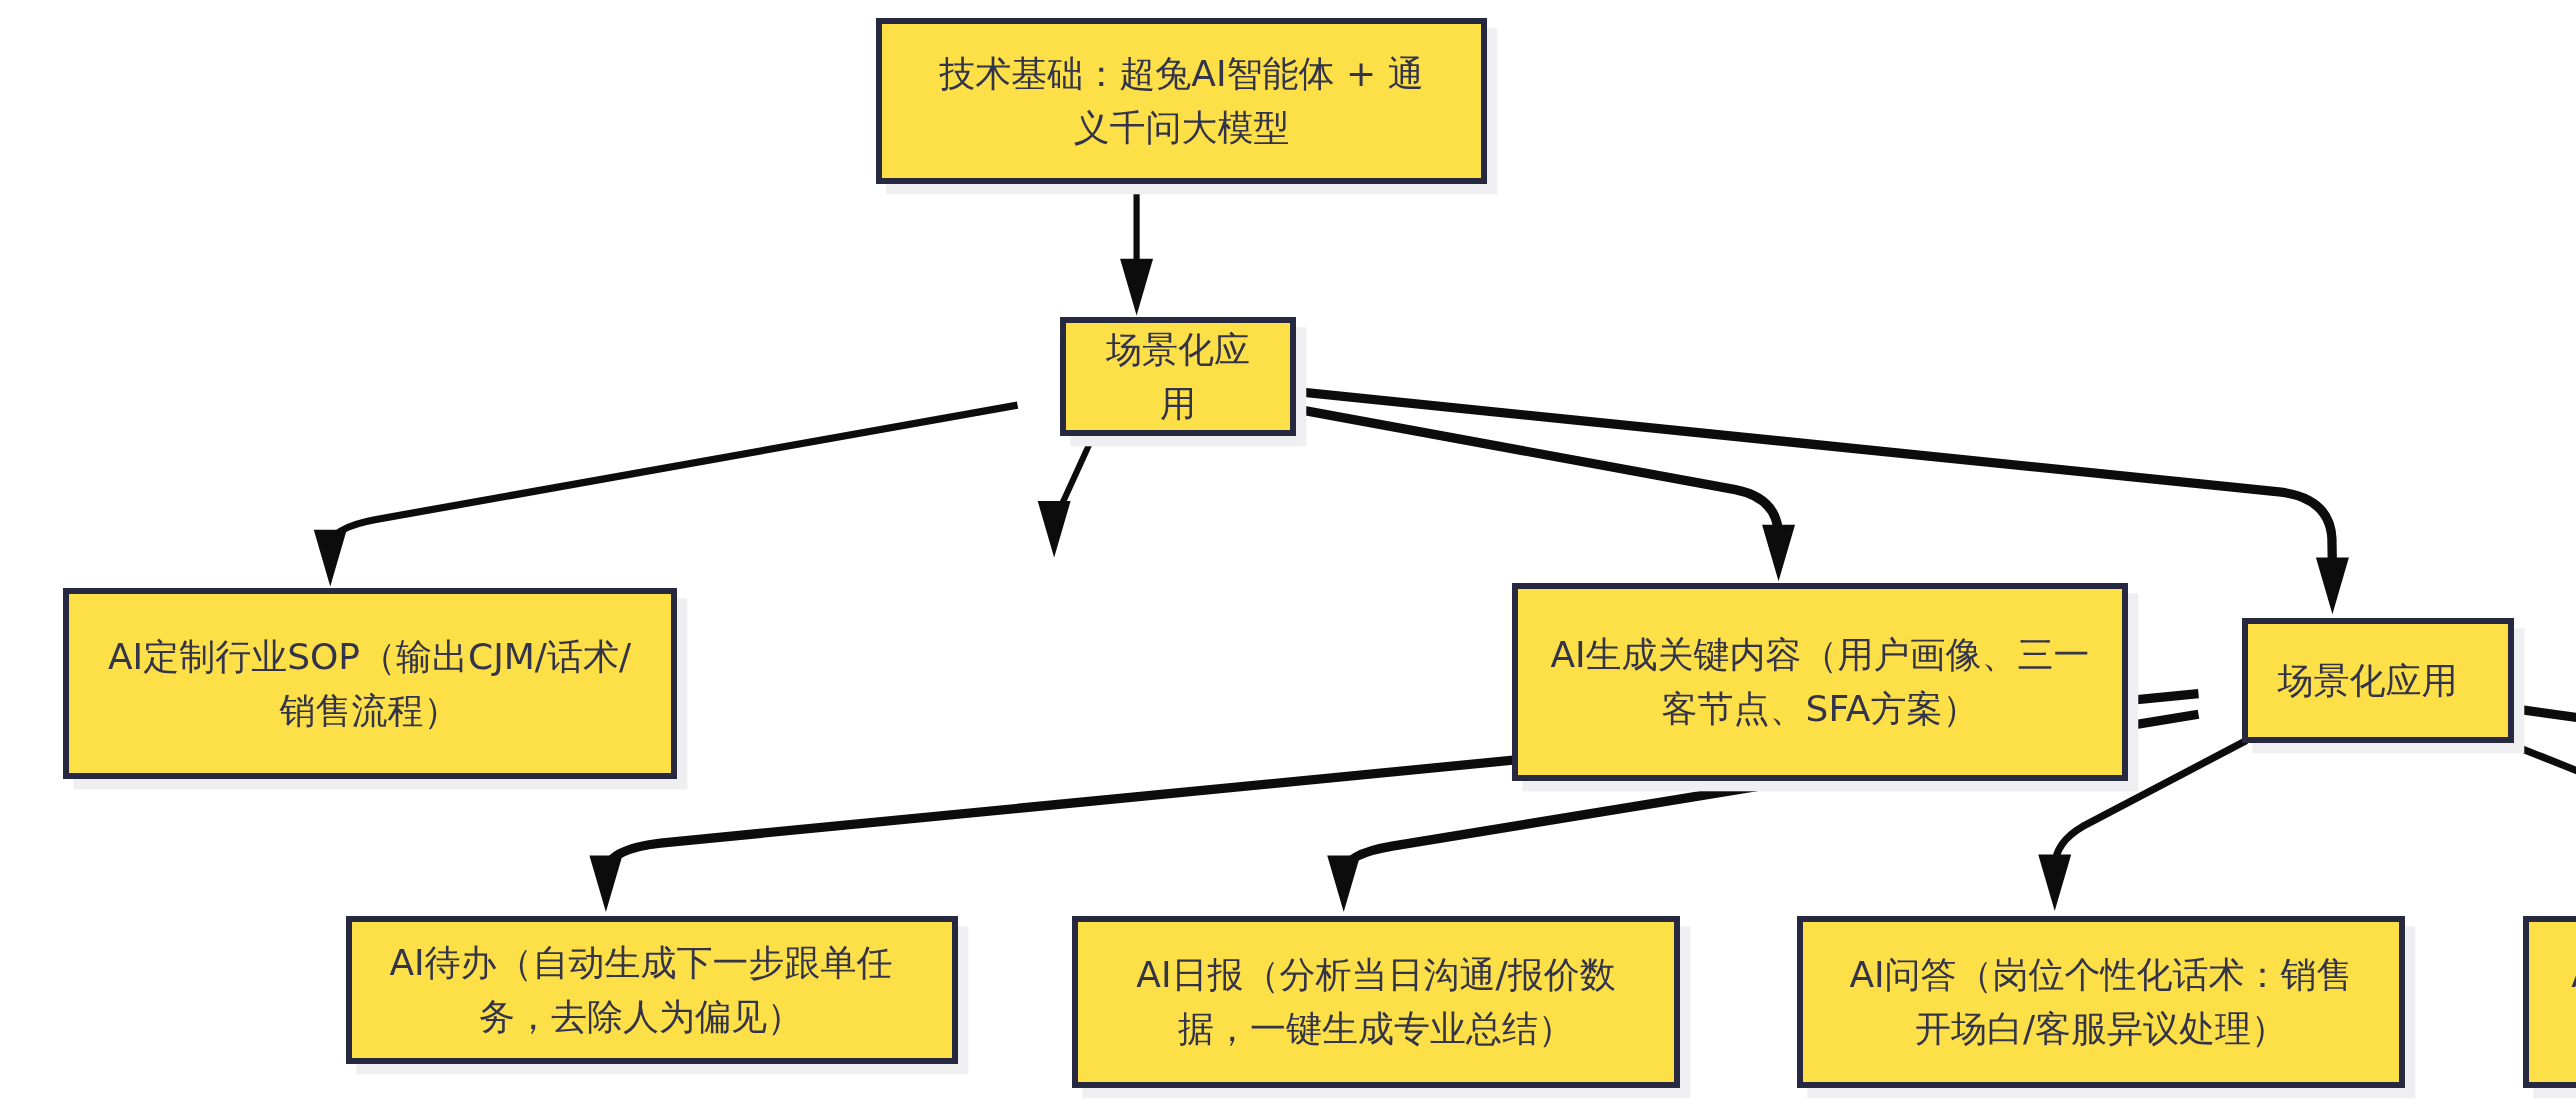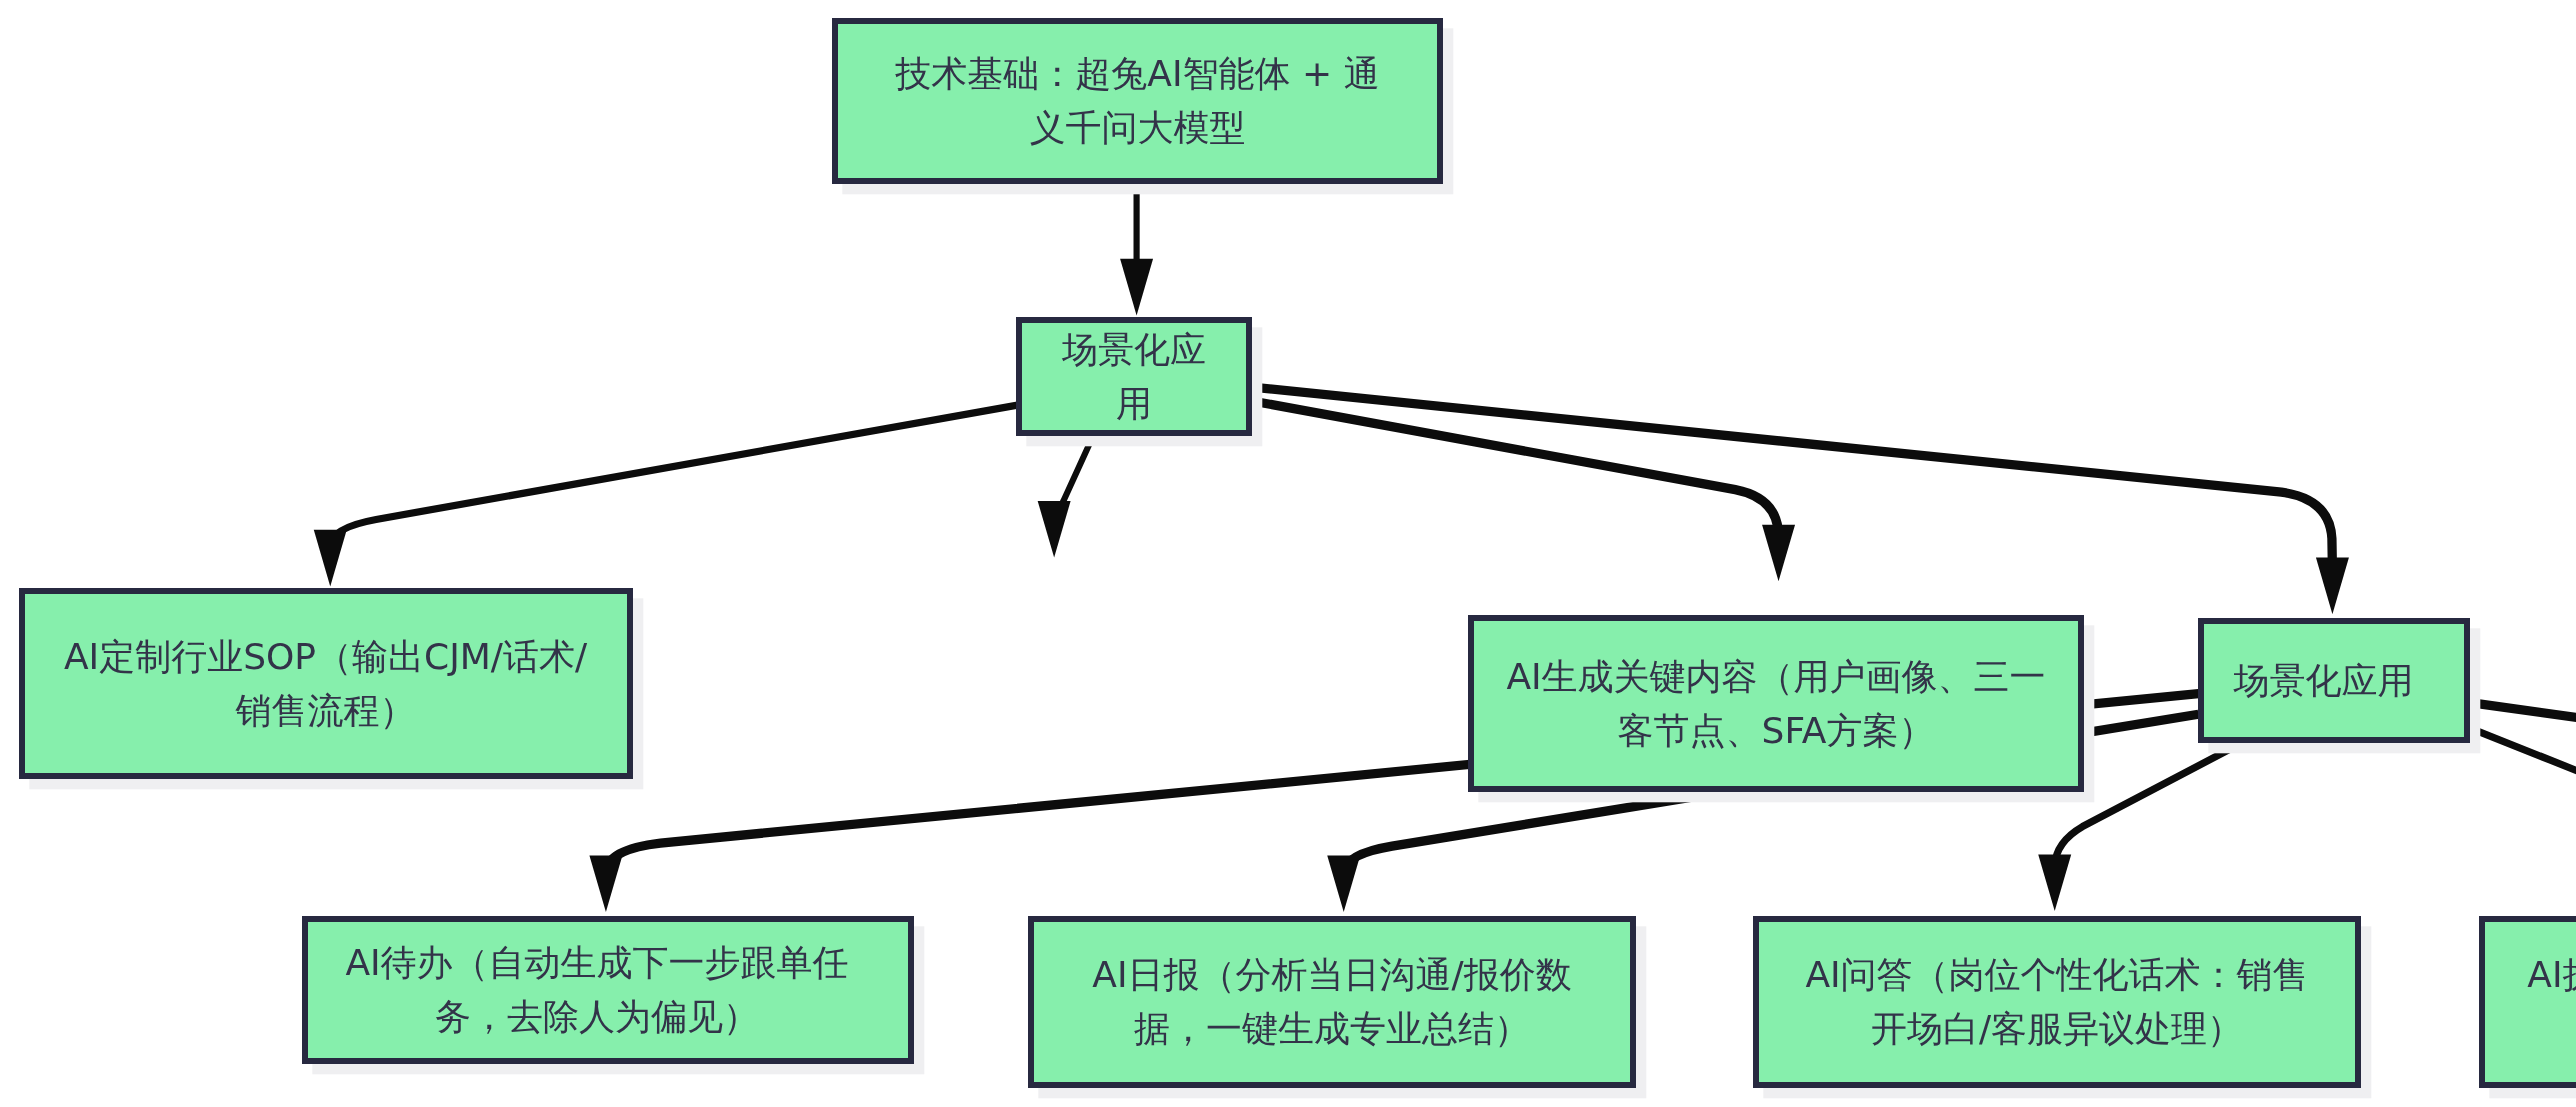--- a/index.html
+++ b/index.html
@@ -11,34 +11,35 @@
     font-family:"DejaVu Sans","Liberation Sans",sans-serif;
   }
   .edges{position:absolute;left:0;top:0;width:3824px;height:1108px;}
   .edges path{fill:none;stroke:#0c0c0c;stroke-linejoin:round;stroke-linecap:butt;}
   .edges polygon{fill:#0c0c0c;stroke:none;}
   .node{
     position:absolute;
     box-sizing:border-box;
     display:flex;align-items:center;justify-content:center;
     text-align:center;
-    background:#86efac;
+    background:#fde047;
     border:6.2px solid #272940;
     box-shadow:10.3px 10.3px 0 0 #efeff1;
     color:#333349;
     font-size:36px;line-height:54px;
     padding:0 31px;
+    margin-left:44px;
   }
   .node .lbl{display:block;width:100%;}
   
   #n-root      {left:832px;top:18px;  width:611px;height:166px;padding:0 41px;}
   #n-core      {left:1016px;top:317px; width:236px; height:119px;}
   #n-sop       {left:18.5px;  top:588px;width:614px;height:191px;}
   #n-expert    {left:747px;top:559px;width:608px;height:230px;}
-  #n-keycontent{left:1468px;top:615px;width:616px;height:177px;}
+  #n-keycontent{left:1468px;top:583px;width:616px;height:198px;}
   #n-scene     {left:2198px;top:618px;width:272px; height:125px;padding-left:10px;}
   #n-todo      {left:302px; top:916px;width:612px;height:148px;padding-left:9px;}
   #n-daily     {left:1028px;top:916px;width:608px;height:172px;}
   #n-qa        {left:1753px;top:916px;width:608px;height:172px;}
   #n-exec      {left:2479px;top:916px;width:609px;height:172px;}
 </style>
 </head>
 <body>
 
 <div class="canvas">

